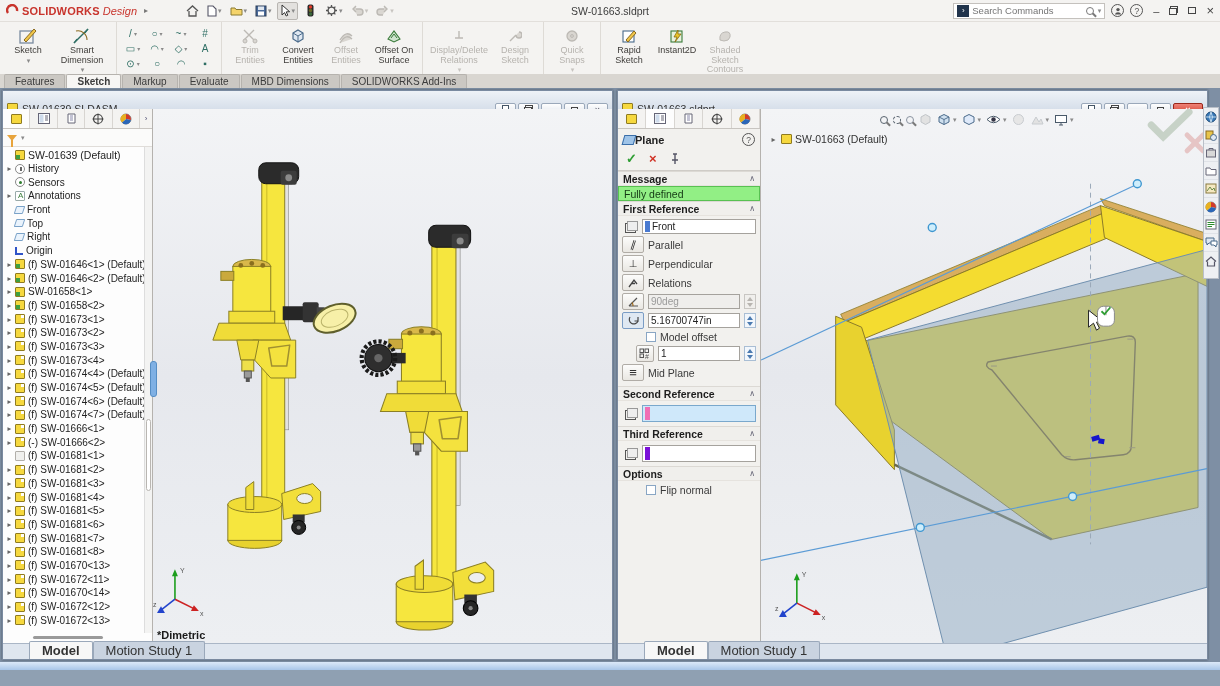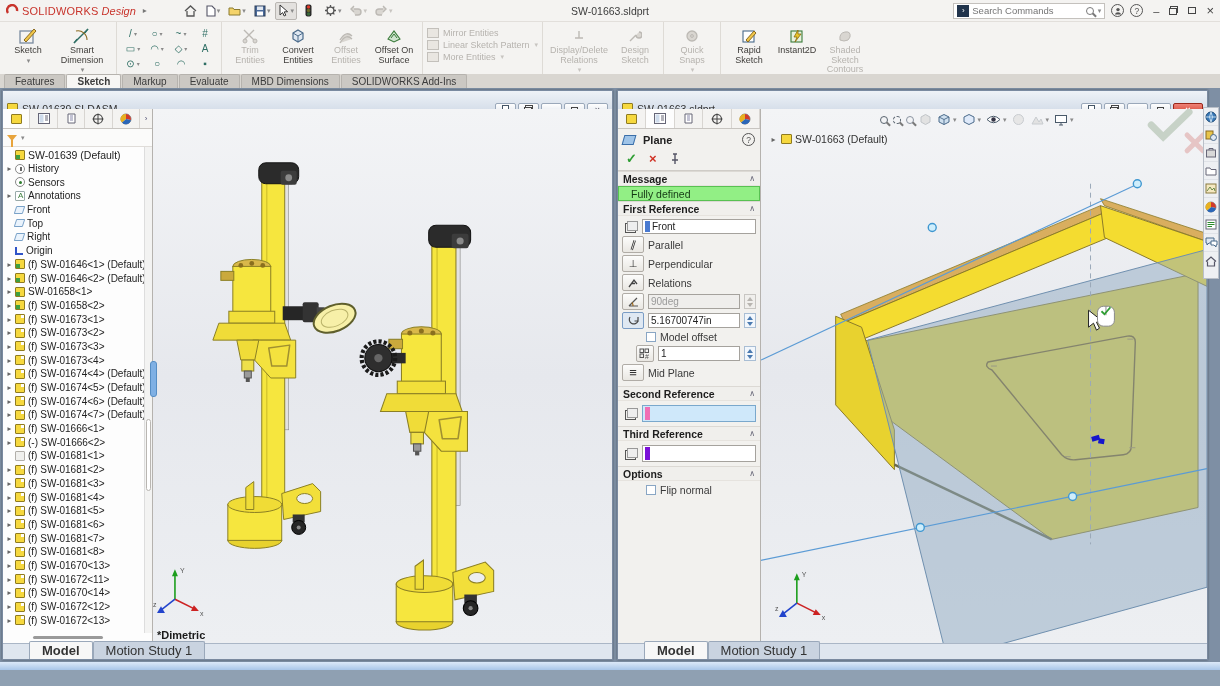--- a/index.html
+++ b/index.html
@@ -1,21 +1,21 @@
 <!DOCTYPE html>
 <html><head>
 <meta charset="utf-8">
 <style>
 *{box-sizing:border-box;margin:0;padding:0}
 body{font-family:"Liberation Sans",sans-serif;background:#555}
 #app{position:relative;width:1220px;height:686px;background:#8fa0b2;overflow:hidden;font-size:11px;color:#3a3a3a}
 
 .tb{position:absolute;left:0;top:0;width:100%;height:22px;background:#f4f3f1;display:flex;align-items:center;border-bottom:1px solid #e2dfdb}
 .brand{display:flex;align-items:center;gap:3px;padding:0 8px 0 6px}
-.brand-name{font-weight:normal;color:#c8342c;font-size:11px;letter-spacing:.2px}
+.brand-name{font-weight:bold;color:#c8342c;font-size:11px;letter-spacing:.2px}
 .brand-sub{font-style:italic;color:#c8342c;font-size:11px}
 .flyarrow{color:#777;font-size:8px;margin-left:4px}
 .qat{display:flex;align-items:center;gap:2px;margin-left:26px}
 .tbtn{height:18px;min-width:20px;display:flex;align-items:center;justify-content:center;border:1px solid transparent;border-radius:2px;padding:0 2px}
 .tbtn.pressed{background:#e3e1de;border-color:#b9b6b2}
 .tbtn svg{display:block}
 .ddc{font-size:7px;color:#8a8a8a;margin-left:1px}
 .dis .ddc{color:#c7c4c0}
 .tb-title{position:absolute;left:0;right:0;text-align:center;font-size:10.5px;color:#3c3c3c;pointer-events:none}
 .tb-right{margin-left:auto;display:flex;align-items:center;gap:6px;padding-right:6px;z-index:2}
@@ -101,29 +101,29 @@
 .vp-l{left:150px}
 .vp-r{left:143px}
 .vp svg.scene{position:absolute;left:0;top:0;width:100%;height:100%}
 .vplabel{position:absolute;left:4px;bottom:2px;font-weight:bold;font-size:11px;color:#1a1a1a}
 .hud{position:absolute;left:118px;top:3px;display:flex;align-items:center;gap:3px;z-index:4}
 .hudb{display:flex;align-items:center;gap:1px;padding:1px}
 .flyout{position:absolute;left:8px;top:24px;display:flex;align-items:center;gap:3px;font-size:10.5px;color:#333;z-index:4}
 .flyic{width:11px;height:10px;background:#f6d83e;border:1px solid #8f7b20;border-radius:1px}
 
 .pm{position:absolute;left:0;top:0;width:143px;bottom:0;background:#f2f1ee;border-right:1px solid #b5b2ae;font-size:10.5px}
-.pmhead{display:flex;align-items:center;gap:8px;padding:4px 5px 2px;font-weight:bold;font-size:11px;color:#222}
+.pmhead{display:flex;align-items:center;gap:0;padding:4px 5px 2px;font-weight:bold;font-size:11px;color:#222}
 .pmplane{width:12px;height:10px;background:#9fc4e8;border:1px solid #3a6ea8;transform:skewX(-16deg)}
 .pmhelp{margin-left:auto;font-weight:normal}
 .pmtools{display:flex;align-items:center;gap:12px;padding:3px 8px 4px;border-bottom:1px solid #cfccc7}
 .pmok{color:#2f9e33;font-weight:bold;font-size:13px}
 .pmcancel{color:#d03225;font-weight:bold;font-size:13px}
 .sech{display:flex;align-items:center;justify-content:space-between;padding:1px 5px;font-weight:bold;color:#1d1d1d;border-top:1px solid #dcd9d4;border-bottom:1px solid #e6e3de;background:#f0efec;height:15px}
 .sechev{color:#667;font-size:8px;font-weight:normal}
-.greenbar{height:15px;background:#92ef85;border:1px solid #58c152;display:flex;align-items:center;padding:0 12px;color:#143814}
+.greenbar{height:15px;background:#92ef85;border:1px solid #58c152;display:flex;align-items:center;padding:0 5px;color:#143814}
 .prow{display:flex;align-items:center;gap:4px;padding:1px 4px}
 .pib{width:22px;height:17px;border:1px solid #b0aca6;background:linear-gradient(#fcfcfb,#e9e7e2);display:flex;align-items:center;justify-content:center;border-radius:2px;flex:none;font-size:10px;color:#333}
 .pib.pressed{background:#dfe8f2;border-color:#7a9cc4}
 .cubei{width:13px;height:12px;position:relative;flex:none;margin-left:3px}
 .cubei::before{content:"";position:absolute;left:0;bottom:0;width:9px;height:8px;border:1.2px solid #555}
 .cubei::after{content:"";position:absolute;right:0;top:0;width:9px;height:8px;border:1.2px solid #999;background:#eee}
 .pinput{flex:1;height:15px;background:#fff;border:1px solid #a5a29d;display:flex;align-items:center;font-size:10px;color:#222;padding:0 2px;gap:2px;min-width:0}
 .pinput.disabled{background:#efeeec;color:#9a9a9a}
 .pinput.activeblue{background:#cfe8fa;border-color:#7aa8cc}
 .marker{width:5px;height:11px;flex:none}
@@ -316,38 +316,20 @@
         <span>Offset Entities</span>
       </div>
       <div class="rbig">
         <span class="ric">
             <svg width="16" height="16" viewBox="0 0 16 16">
               <path d="M2 11 L8 3 L14 11 L8 14 Z" fill="#cfe4cf" stroke="#3a7a3a" stroke-width="1.1"></path>
               <path d="M5 10 L8 6 L11 10" fill="none" stroke="#3a7a3a" stroke-width="1"></path>
             </svg>
           </span>
         <span>Offset On Surface</span>
-      </div>
-    </div>
-    <div class="rg">
-      <div class="stack3">
-        <div class="srow dis">
-            <span class="sic"></span>
-            <span>Mirror Entities</span>
-          </div>
-        <div class="srow dis">
-            <span class="sic"></span>
-            <span>Linear Sketch Pattern</span>
-            <span class="ddc">▾</span>
-          </div>
-        <div class="srow dis">
-            <span class="sic"></span>
-            <span>More Entities</span>
-            <span class="ddc">▾</span>
-          </div>
       </div>
     </div>
     <div class="rg">
       <div class="rbig dis" style="width:64px">
         <span class="ric">
             <svg width="14" height="14" viewBox="0 0 14 14">
               <path d="M7 2 V9 M3 9 H11" stroke="#bcb9b4" stroke-width="1.4"></path>
             </svg>
           </span>
         <span>Display/Delete Relations</span>

